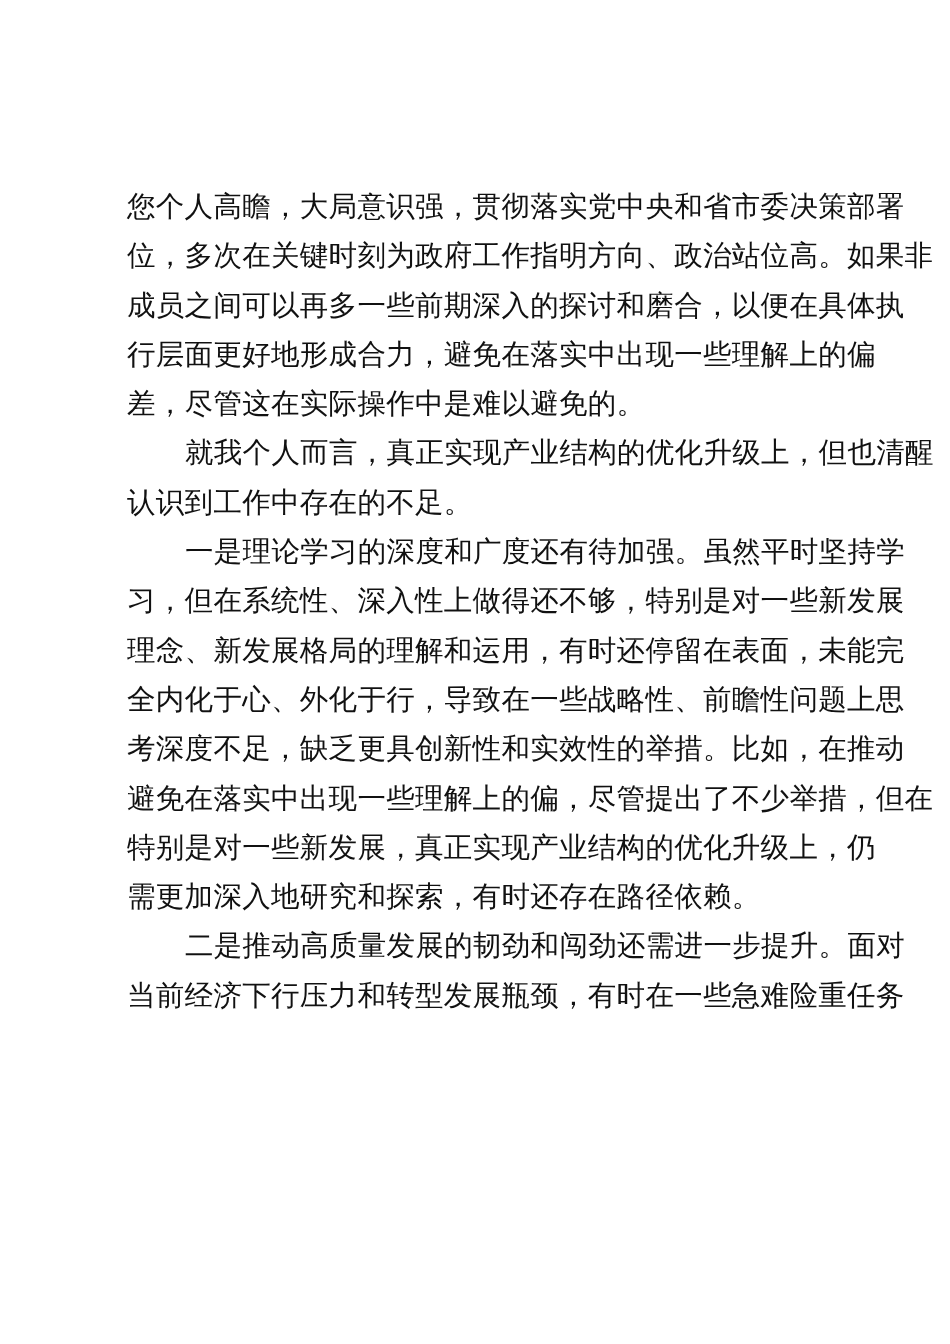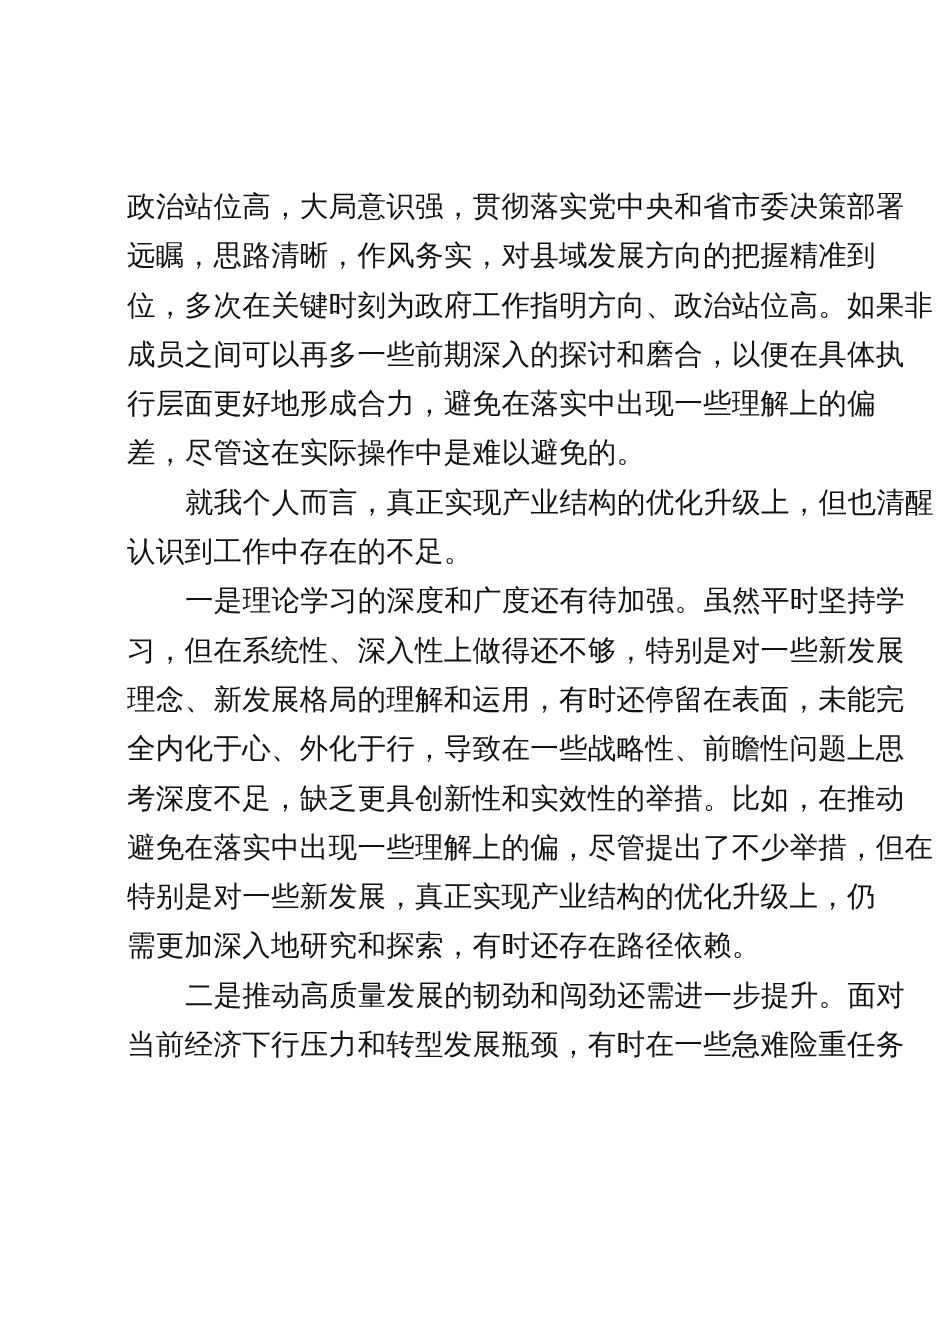--- a/index.html
+++ b/index.html
@@ -38,22 +38,21 @@
     }
     .line.indent {
       padding-left: 58px;
     }
   </style>
 </head>
 <body>
 
 <div class="page">
   <div class="text-block">
-    <div class="line">政治站位高，大局意识强，贯彻落实党中央和省市委决策部署</div>
-    <div class="line">远瞩，思路清晰，作风务实，对县域发展方向的把握精准到</div>
+    <div class="line">您个人高瞻，大局意识强，贯彻落实党中央和省市委决策部署</div>
     <div class="line">位，多次在关键时刻为政府工作指明方向、政治站位高。如果非</div>
     <div class="line">成员之间可以再多一些前期深入的探讨和磨合，以便在具体执</div>
     <div class="line">行层面更好地形成合力，避免在落实中出现一些理解上的偏</div>
     <div class="line">差，尽管这在实际操作中是难以避免的。</div>
     <div class="line indent">就我个人而言，真正实现产业结构的优化升级上，但也清醒</div>
     <div class="line">认识到工作中存在的不足。</div>
     <div class="line indent">一是理论学习的深度和广度还有待加强。虽然平时坚持学</div>
     <div class="line">习，但在系统性、深入性上做得还不够，特别是对一些新发展</div>
     <div class="line">理念、新发展格局的理解和运用，有时还停留在表面，未能完</div>
     <div class="line">全内化于心、外化于行，导致在一些战略性、前瞻性问题上思</div>

